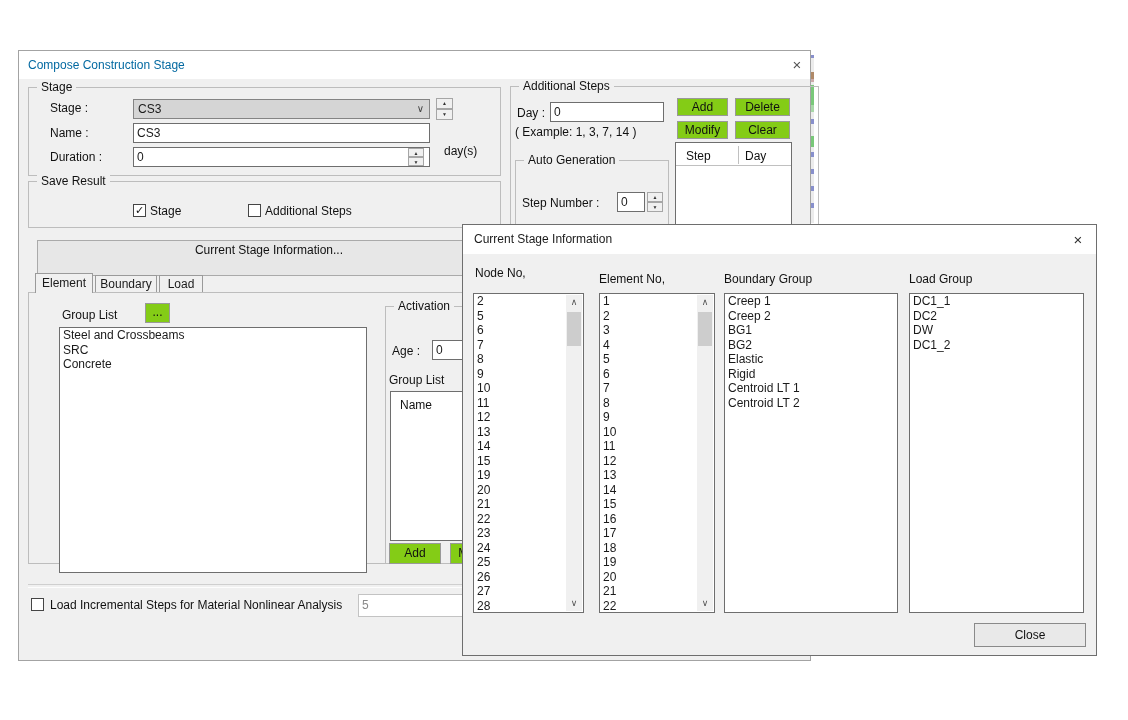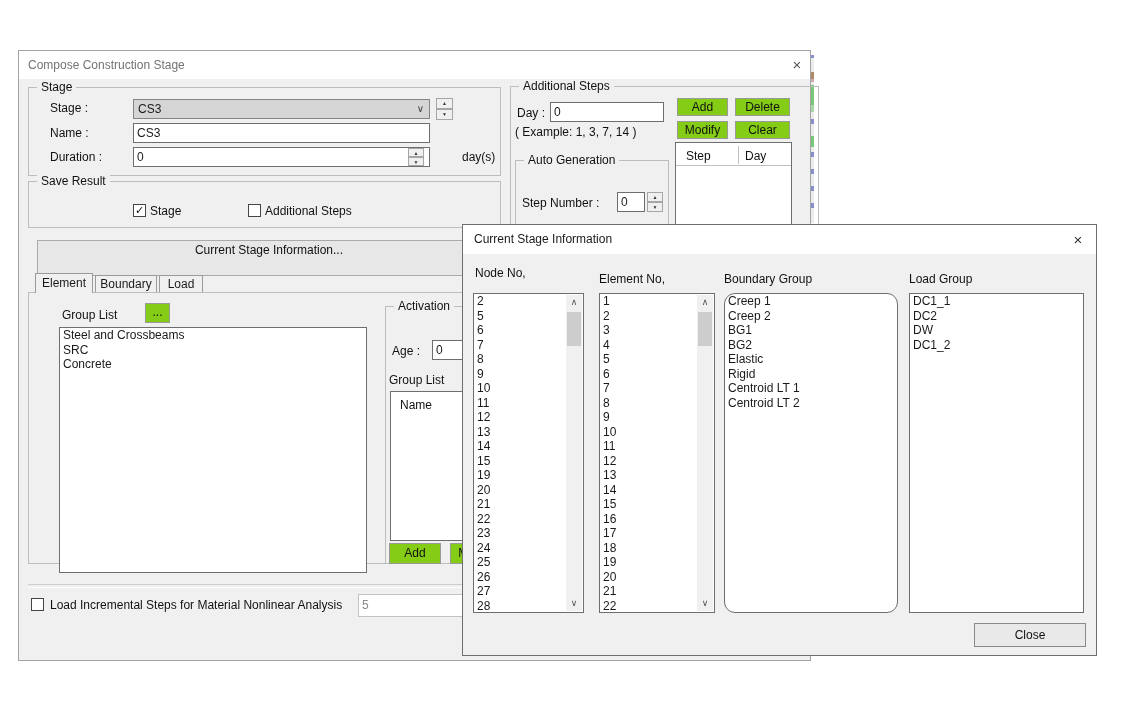--- a/index.html
+++ b/index.html
@@ -53,21 +53,21 @@
       #ececec 71% 78%,#8890cc 78% 81%,#ececec 81% 88%,#8890cc 88% 91%,#ececec 91% 100%);}
 </style>
 </head>
 <body>
 
 <div id="bg-strip"></div>
 
 <div class="dialog" style="left:18px;top:50px;width:793px;height:611px;">
 
   <div class="titlebar">
-    <span class="titletext" style="color:#737373;">Compose Construction Stage</span>
+    <span class="titletext" style="color:#0369a1;">Compose Construction Stage</span>
     <span class="closex" style="left:768px;">×</span>
   </div>
 
   <div class="grp" style="left:9px;top:36px;width:473px;height:89px;">
     <span class="glabel">Stage</span>
 
     <span class="lbl" style="left:21px;top:13px;text-align:center;">Stage :</span>
     <div class="combo" style="left:104px;top:11px;width:297px;height:20px;">
       <span>CS3</span>
       <span class="chev">∨</span>
@@ -79,21 +79,21 @@
 
     <span class="lbl" style="left:21px;top:38px;">Name :</span>
     <div class="txt" style="left:104px;top:35px;width:297px;height:20px;">CS3</div>
 
     <span class="lbl" style="left:21px;top:62px;">Duration :</span>
     <div class="txt" style="left:104px;top:59px;width:297px;height:20px;">0</div>
     <div class="spin" style="left:379px;top:60px;width:16px;height:18px;">
       <div class="up">▲</div>
       <div class="dn">▼</div>
     </div>
-    <span class="lbl" style="left:415px;top:62px;margin-left:18px;">day(s)</span>
+    <span class="lbl" style="left:415px;top:56px;">day(s)</span>
   </div>
 
   <div class="grp" style="left:9px;top:130px;width:473px;height:47px;">
     <span class="glabel">Save Result</span>
     <span class="cb" style="left:104px;top:22px;">✓</span>
     <span class="lbl" style="left:121px;top:22px;">Stage</span>
     <span class="cb" style="left:219px;top:22px;"></span>
     <span class="lbl" style="left:236px;top:22px;">Additional Steps</span>
   </div>
 
@@ -228,21 +228,21 @@
       <div class="li">15</div>
       <div class="li">16</div>
       <div class="li">17</div>
       <div class="li">18</div>
       <div class="li">19</div>
       <div class="li">20</div>
       <div class="li">21</div>
       <div class="li">22</div>
     </div>
 
-  <div class="list" style="left:261px;top:68px;width:174px;height:320px;border-radius:11px;">
+  <div class="list" style="left:261px;top:68px;width:174px;height:320px;">
       <div class="li">Creep 1</div>
       <div class="li">Creep 2</div>
       <div class="li">BG1</div>
       <div class="li">BG2</div>
       <div class="li">Elastic</div>
       <div class="li">Rigid</div>
       <div class="li">Centroid LT 1</div>
       <div class="li">Centroid LT 2</div>
     </div>
 

